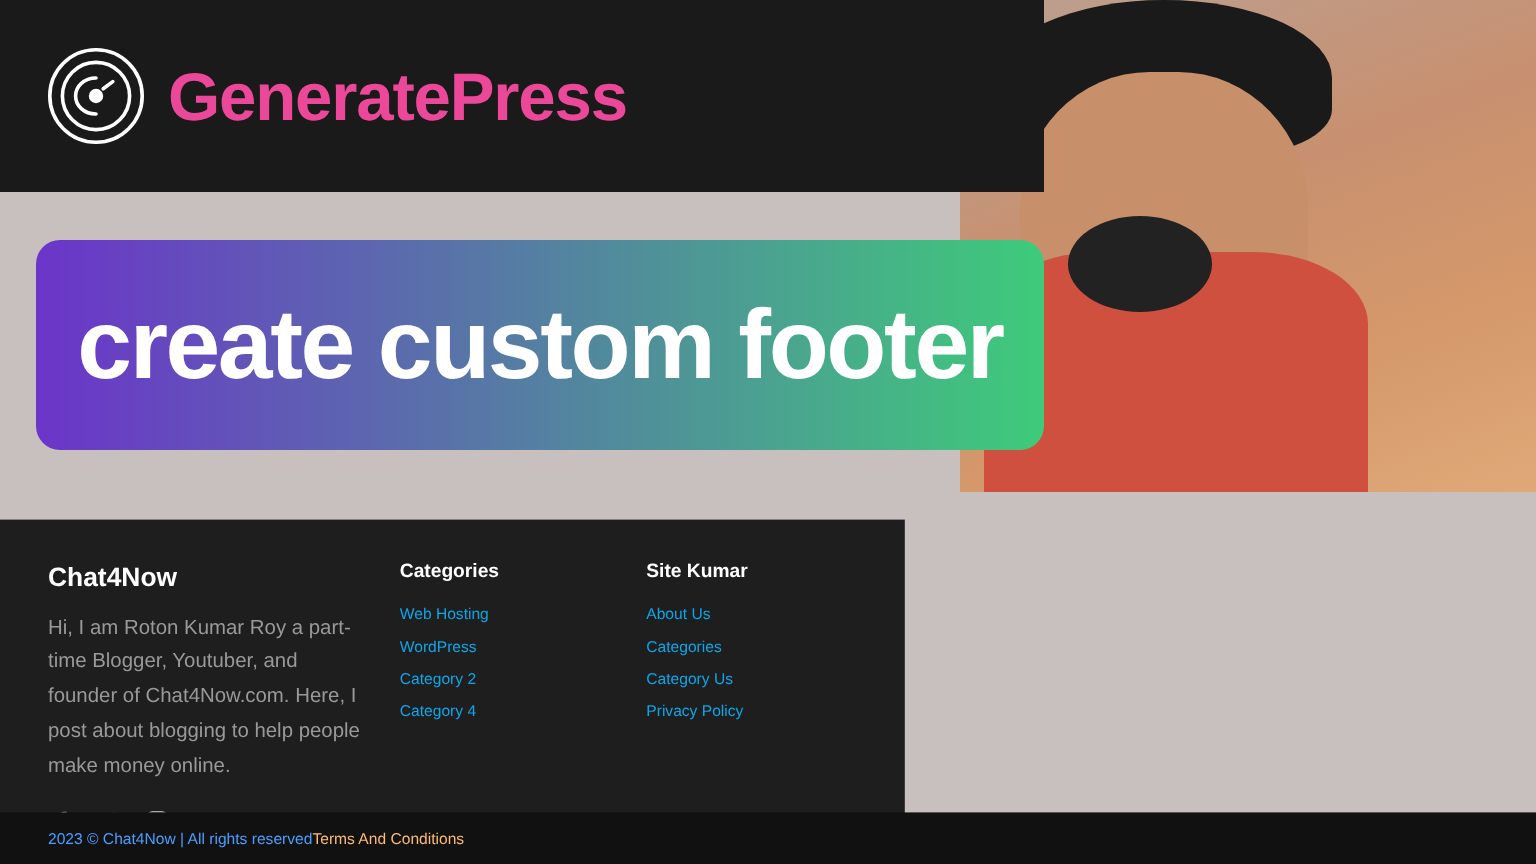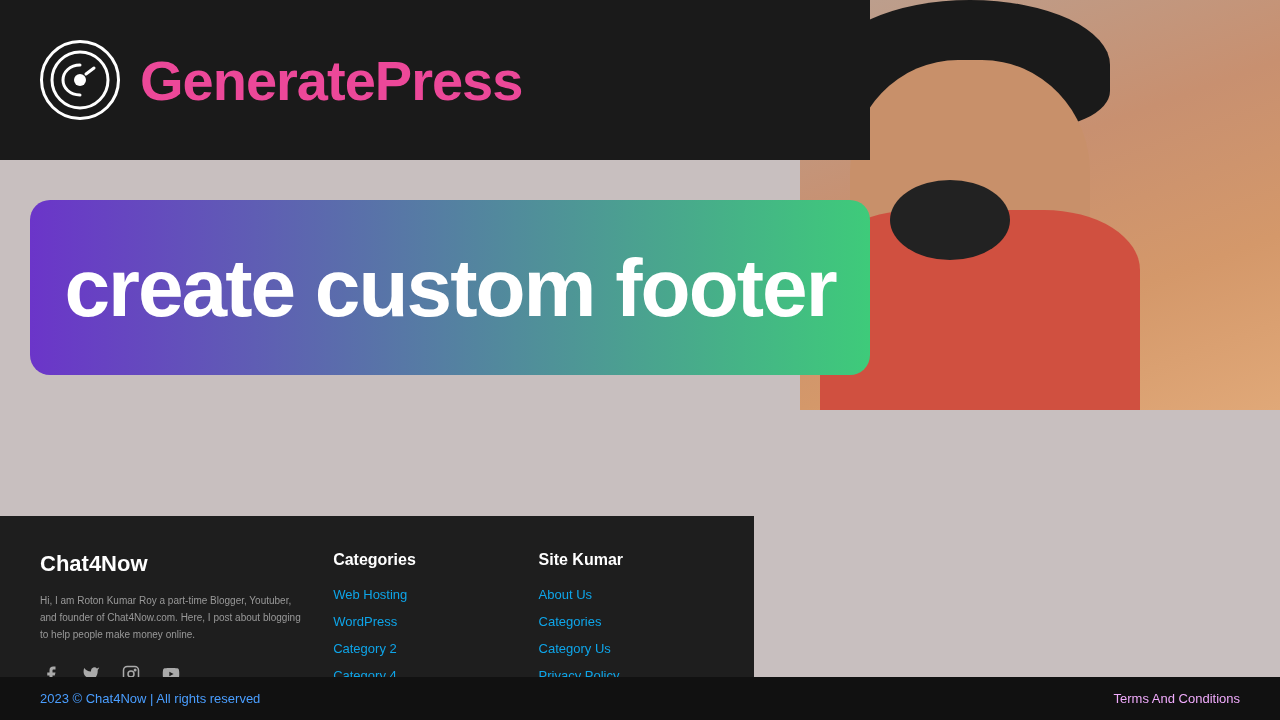--- a/index.html
+++ b/index.html
@@ -115,21 +115,21 @@
 
     .footer-brand {
       color: white;
       font-size: 22px;
       font-weight: 700;
       margin-bottom: 15px;
     }
 
     .footer-desc {
       color: #999;
-      font-size: 10px;
+      font-size: 17px;
       line-height: 1.7;
       margin-bottom: 20px;
       max-width: 320px;
     }
 
     .social-icons {
       display: flex;
       gap: 18px;
     }
 
@@ -173,38 +173,36 @@
 
     
     .footer-bottom {
       position: absolute;
       bottom: 0;
       left: 0;
       width: 1280px;
       background: #111;
       padding: 14px 40px;
       display: flex;
-      justify-content: space-between;
       align-items: center;
     }
 
     .copyright {
       color: #888;
       font-size: 13px;
     }
 
     .copyright span {
       color: #4a9eff;
     }
 
     .terms {
-      color: #f0abfc;
+      color: #fdba74;
       font-size: 13px;
       cursor: pointer;
-      margin-left: 16px;
     }
   </style>
 </head>
 <body>
 
 <div class="top-section">
 
   <div class="person-overlay">
 
     <div style="position:absolute;top:0;left:0;width:100%;height:100%;background:linear-gradient(160deg,#bba090 0%,#c89070 40%,#d4986a 70%,#e0a878 100%);"></div>

